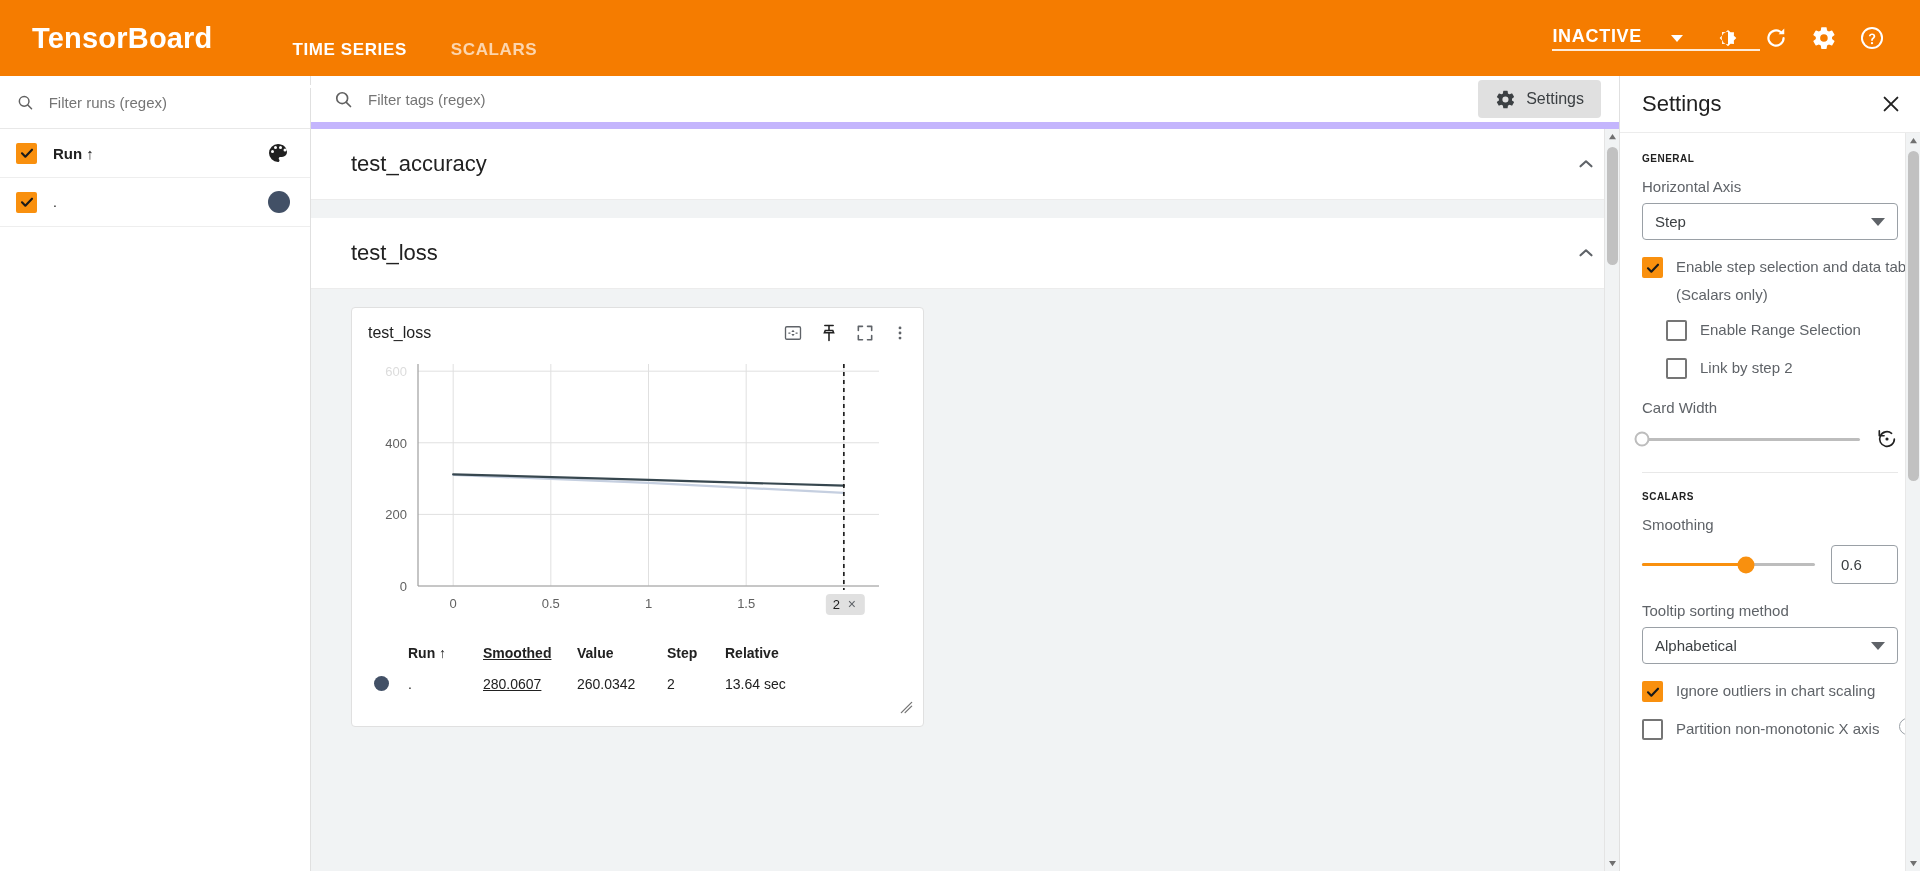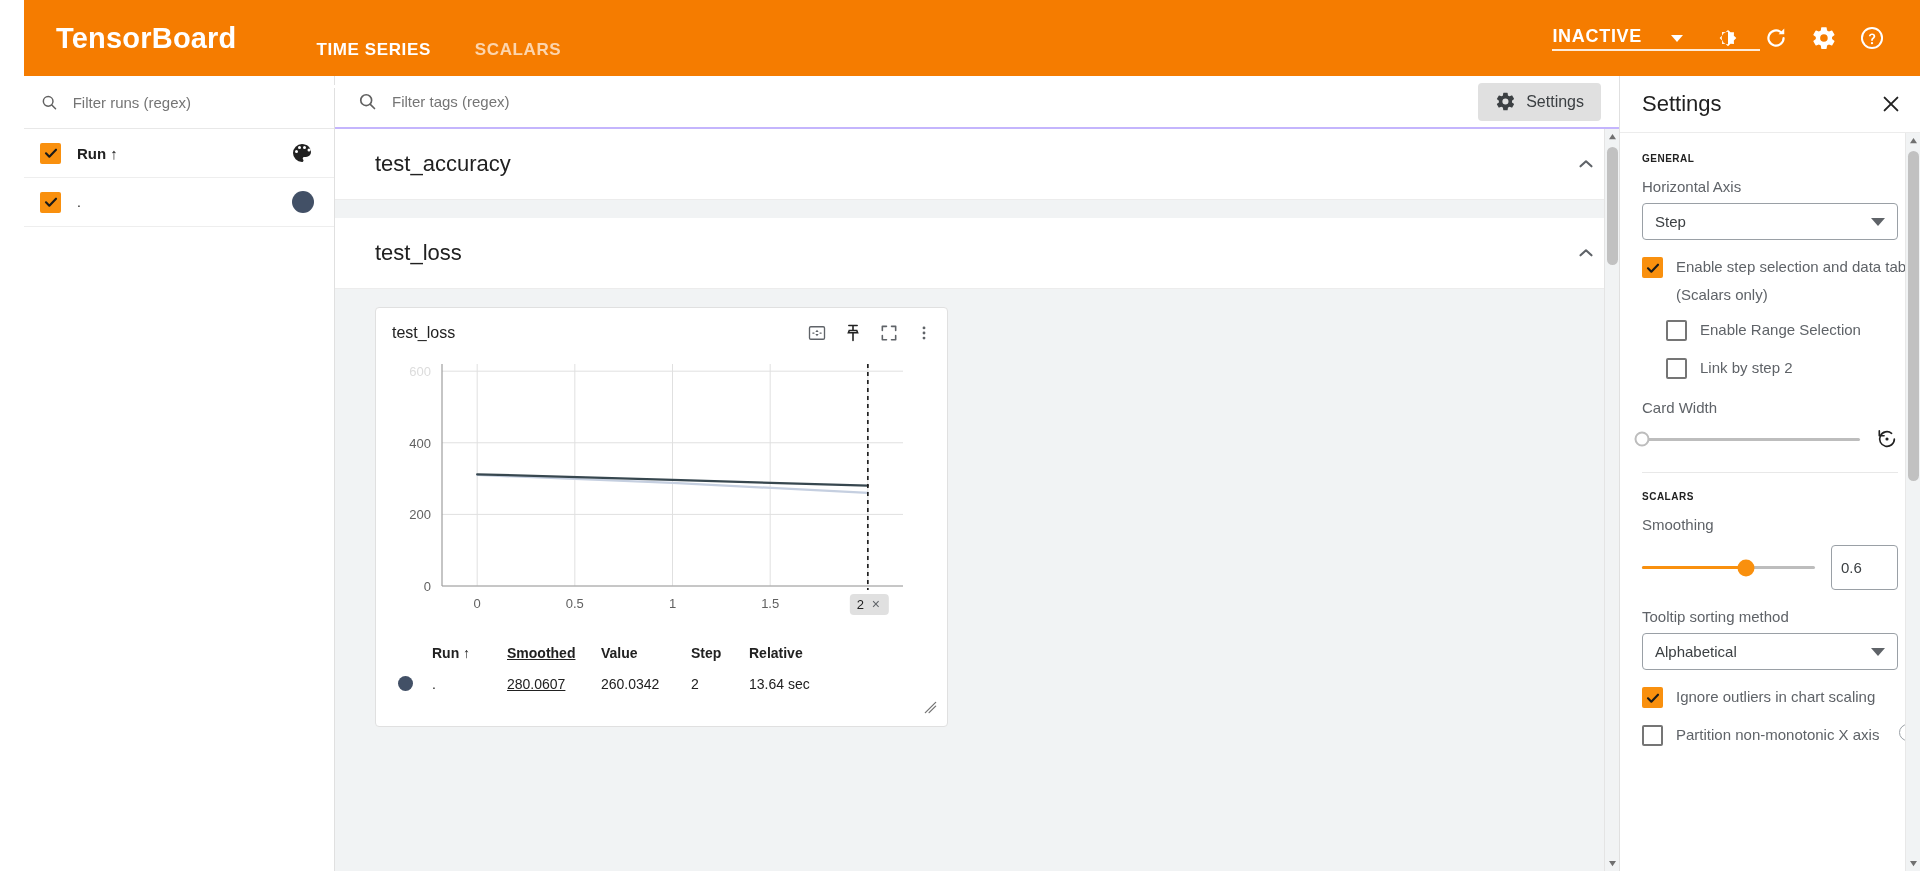--- a/index.html
+++ b/index.html
@@ -4,21 +4,21 @@
 <style>
   * { box-sizing: border-box; }
   html, body {
     margin: 0; padding: 0;
     width: 1920px; height: 871px;
     overflow: hidden;
     background: #fff;
     font-family: "Liberation Sans", sans-serif;
     color: #212121;
   }
-  .app { width: 1920px; height: 871px; display: flex; flex-direction: column; padding-left: 24px; }
+  .app { width: 1920px; height: 871px; display: flex; flex-direction: column; }
 
   
   .topbar {
     height: 76px; flex: 0 0 76px;
     background: #f57c00;
     display: flex; align-items: center;
     color: #fff; position: relative;
   }
   .brand {
     font-size: 29px; font-weight: bold;
@@ -115,21 +115,21 @@
   
   .center {
     flex: 1 1 auto; min-width: 0;
     display: flex; flex-direction: column;
     background: #fff; position: relative;
   }
   .tagsbar {
     height: 53px; flex: 0 0 53px;
     display: flex; align-items: center;
     padding: 0 18px 0 22px; gap: 12px;
-    border-bottom: 2px solid #c4b5fd;
+    border-bottom: 7px solid #c4b5fd;
     background: #fff;
   }
   .tagsbar .ph {
     font-size: 15px; color: #757575; background: none;
     border: none; outline: none; flex: 1 1 auto;
     font-family: "Liberation Sans", sans-serif;
   }
   .toggle-group {
     display: flex; border: 1px solid #dadce0; border-radius: 4px;
     overflow: hidden; height: 33px;
@@ -267,21 +267,21 @@
     position: absolute; top: 50%; transform: translate(-50%,-50%);
     width: 15px; height: 15px; border-radius: 50%;
     background: #fff; border: 2px solid #bdbdbd; cursor: grab;
   }
   .track .thumb-solid {
     position: absolute; top: 50%; transform: translate(-50%,-50%);
     width: 17px; height: 17px; border-radius: 50%;
     background: #f9900e; cursor: grab;
   }
   .num-input {
-    width: 67px; height: 45px; border: 1px solid #9aa0a6; border-radius: 4px;
+    width: 67px; height: 39px; border: 1px solid #9aa0a6; border-radius: 4px;
     display: flex; align-items: center; padding: 0 9px;
     font-size: 15px; color: #3c4043;
   }
   .divider { height: 1px; background: #e8e8e8; margin: 22px 0 18px 0; }
   .sp-scroll {
     position: absolute; top: 57px; right: 0; bottom: 0; width: 15px;
     background: #f1f3f4; border-left: 1px solid #e8e8e8;
   }
   .sp-scroll .arrow-up, .sp-scroll .arrow-dn {
     position: absolute; left: 0; width: 15px; height: 15px;

